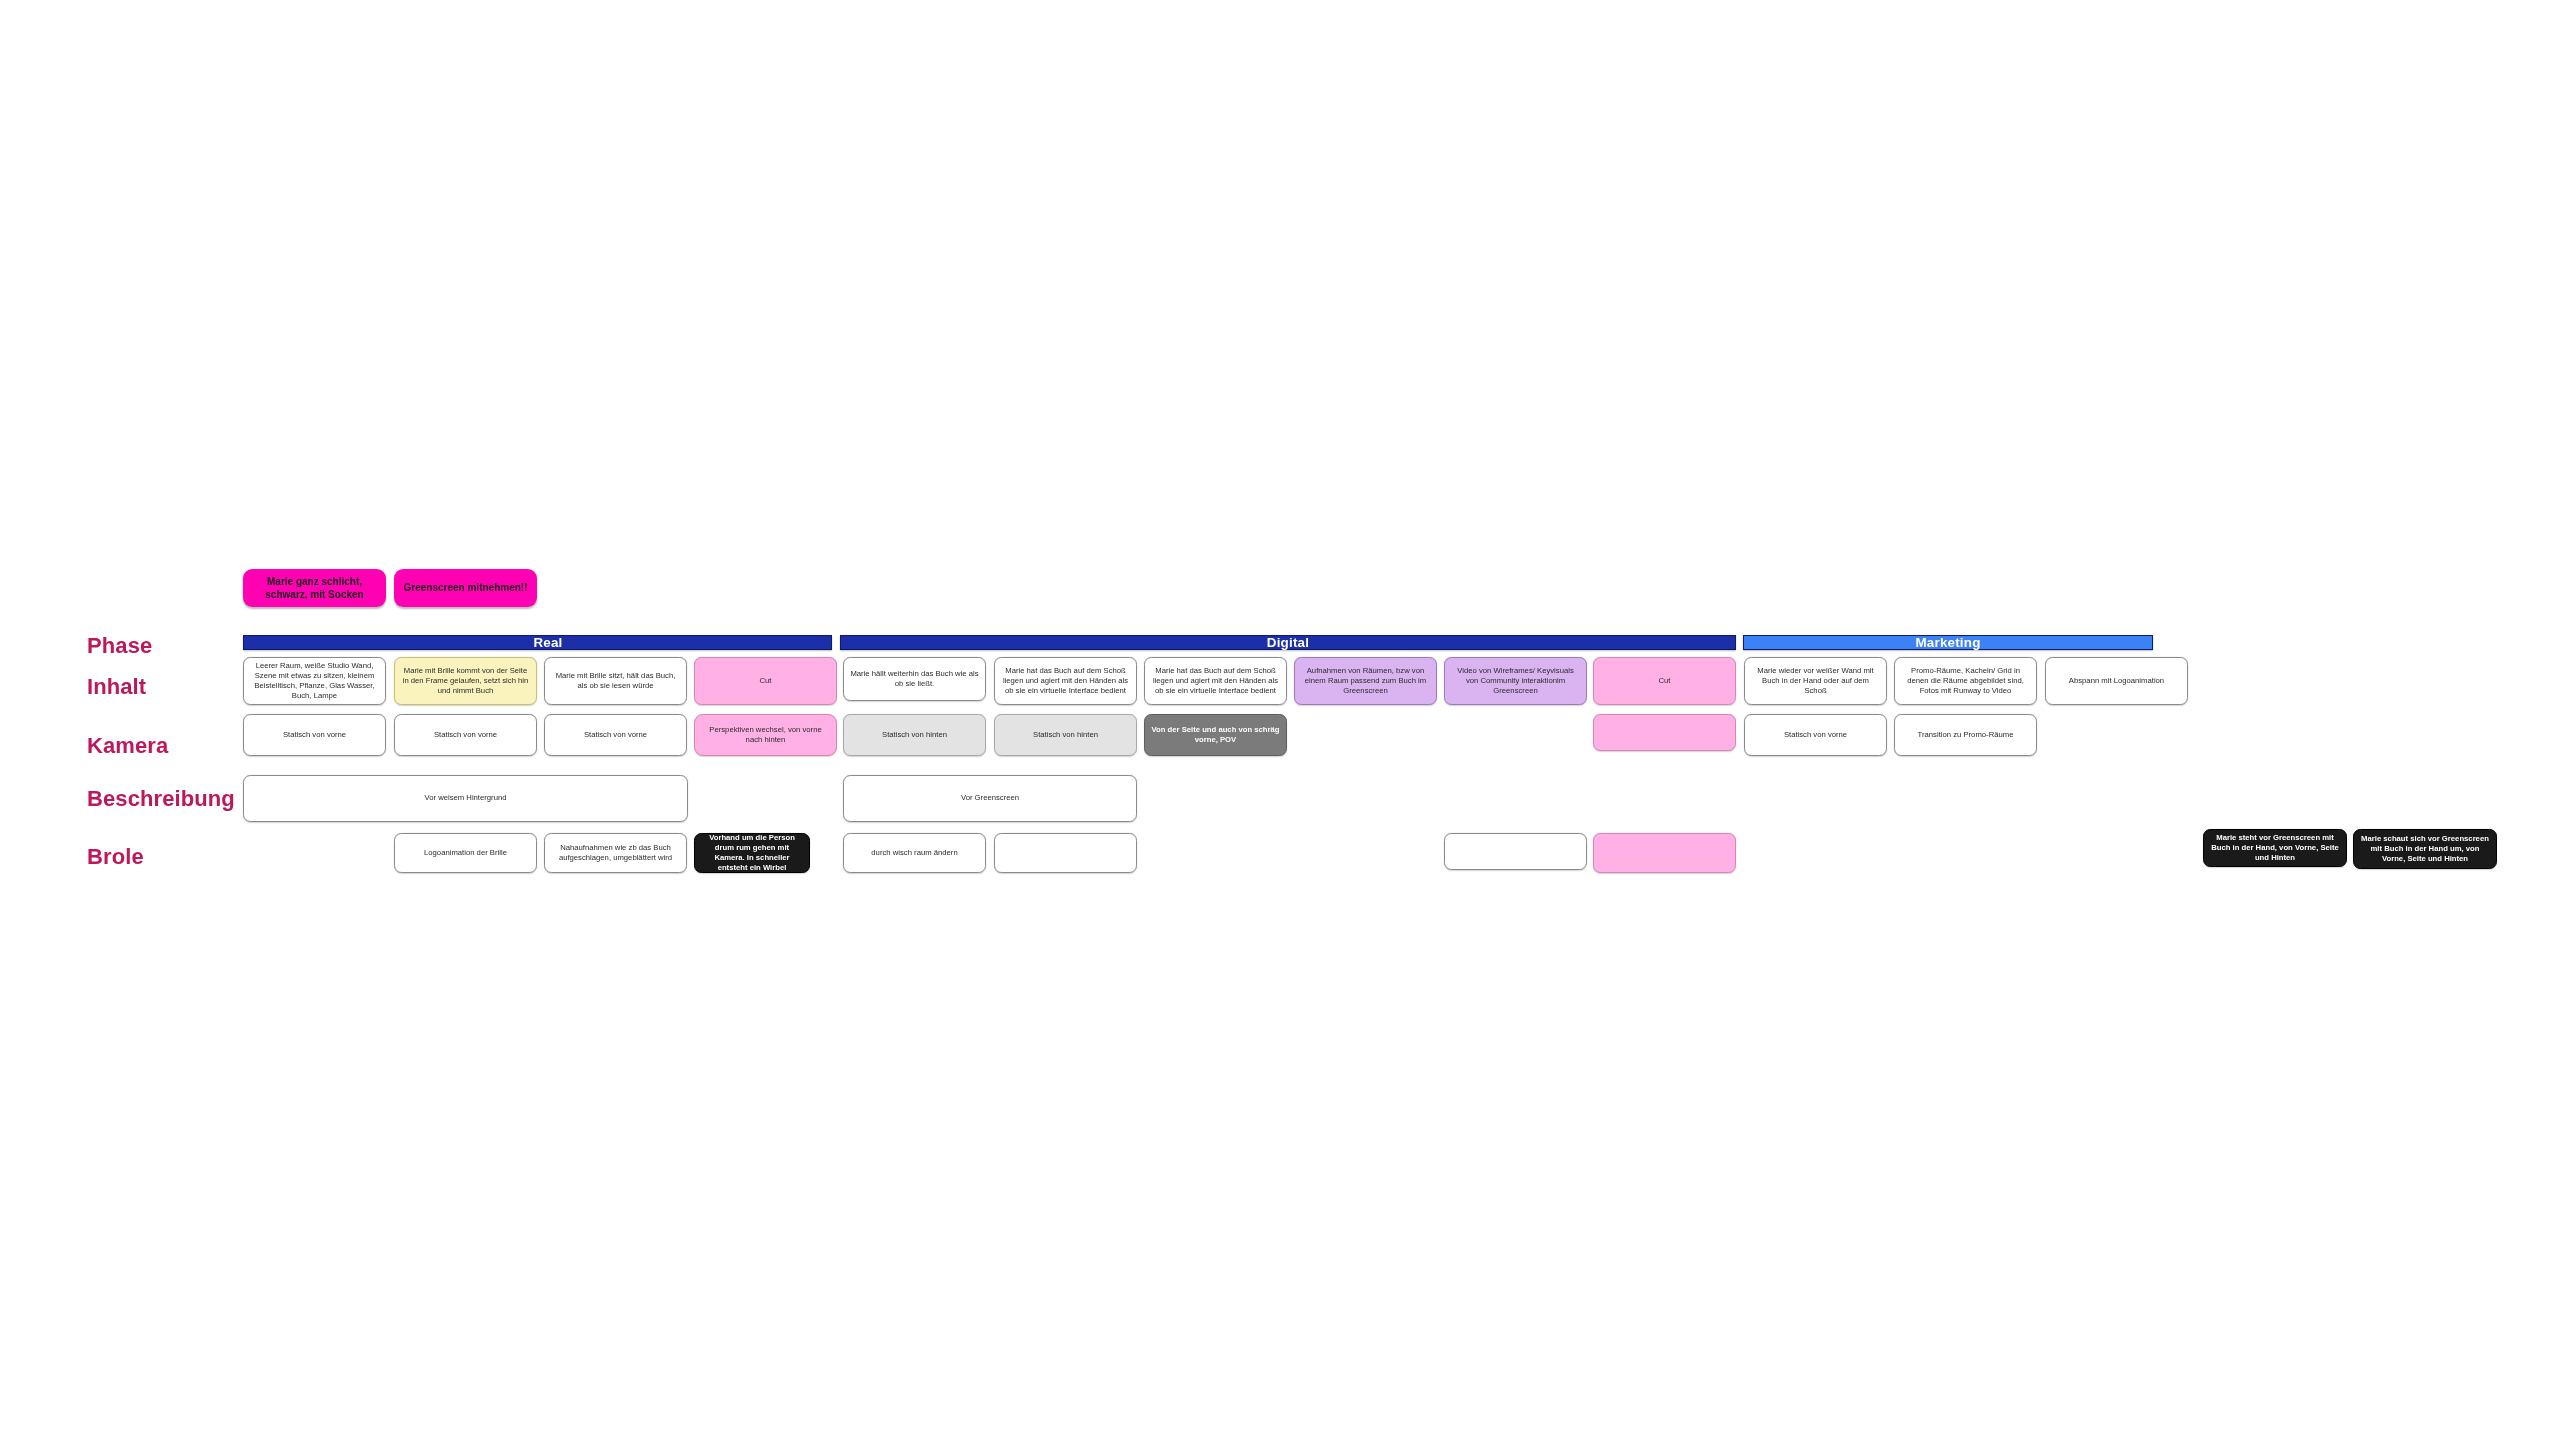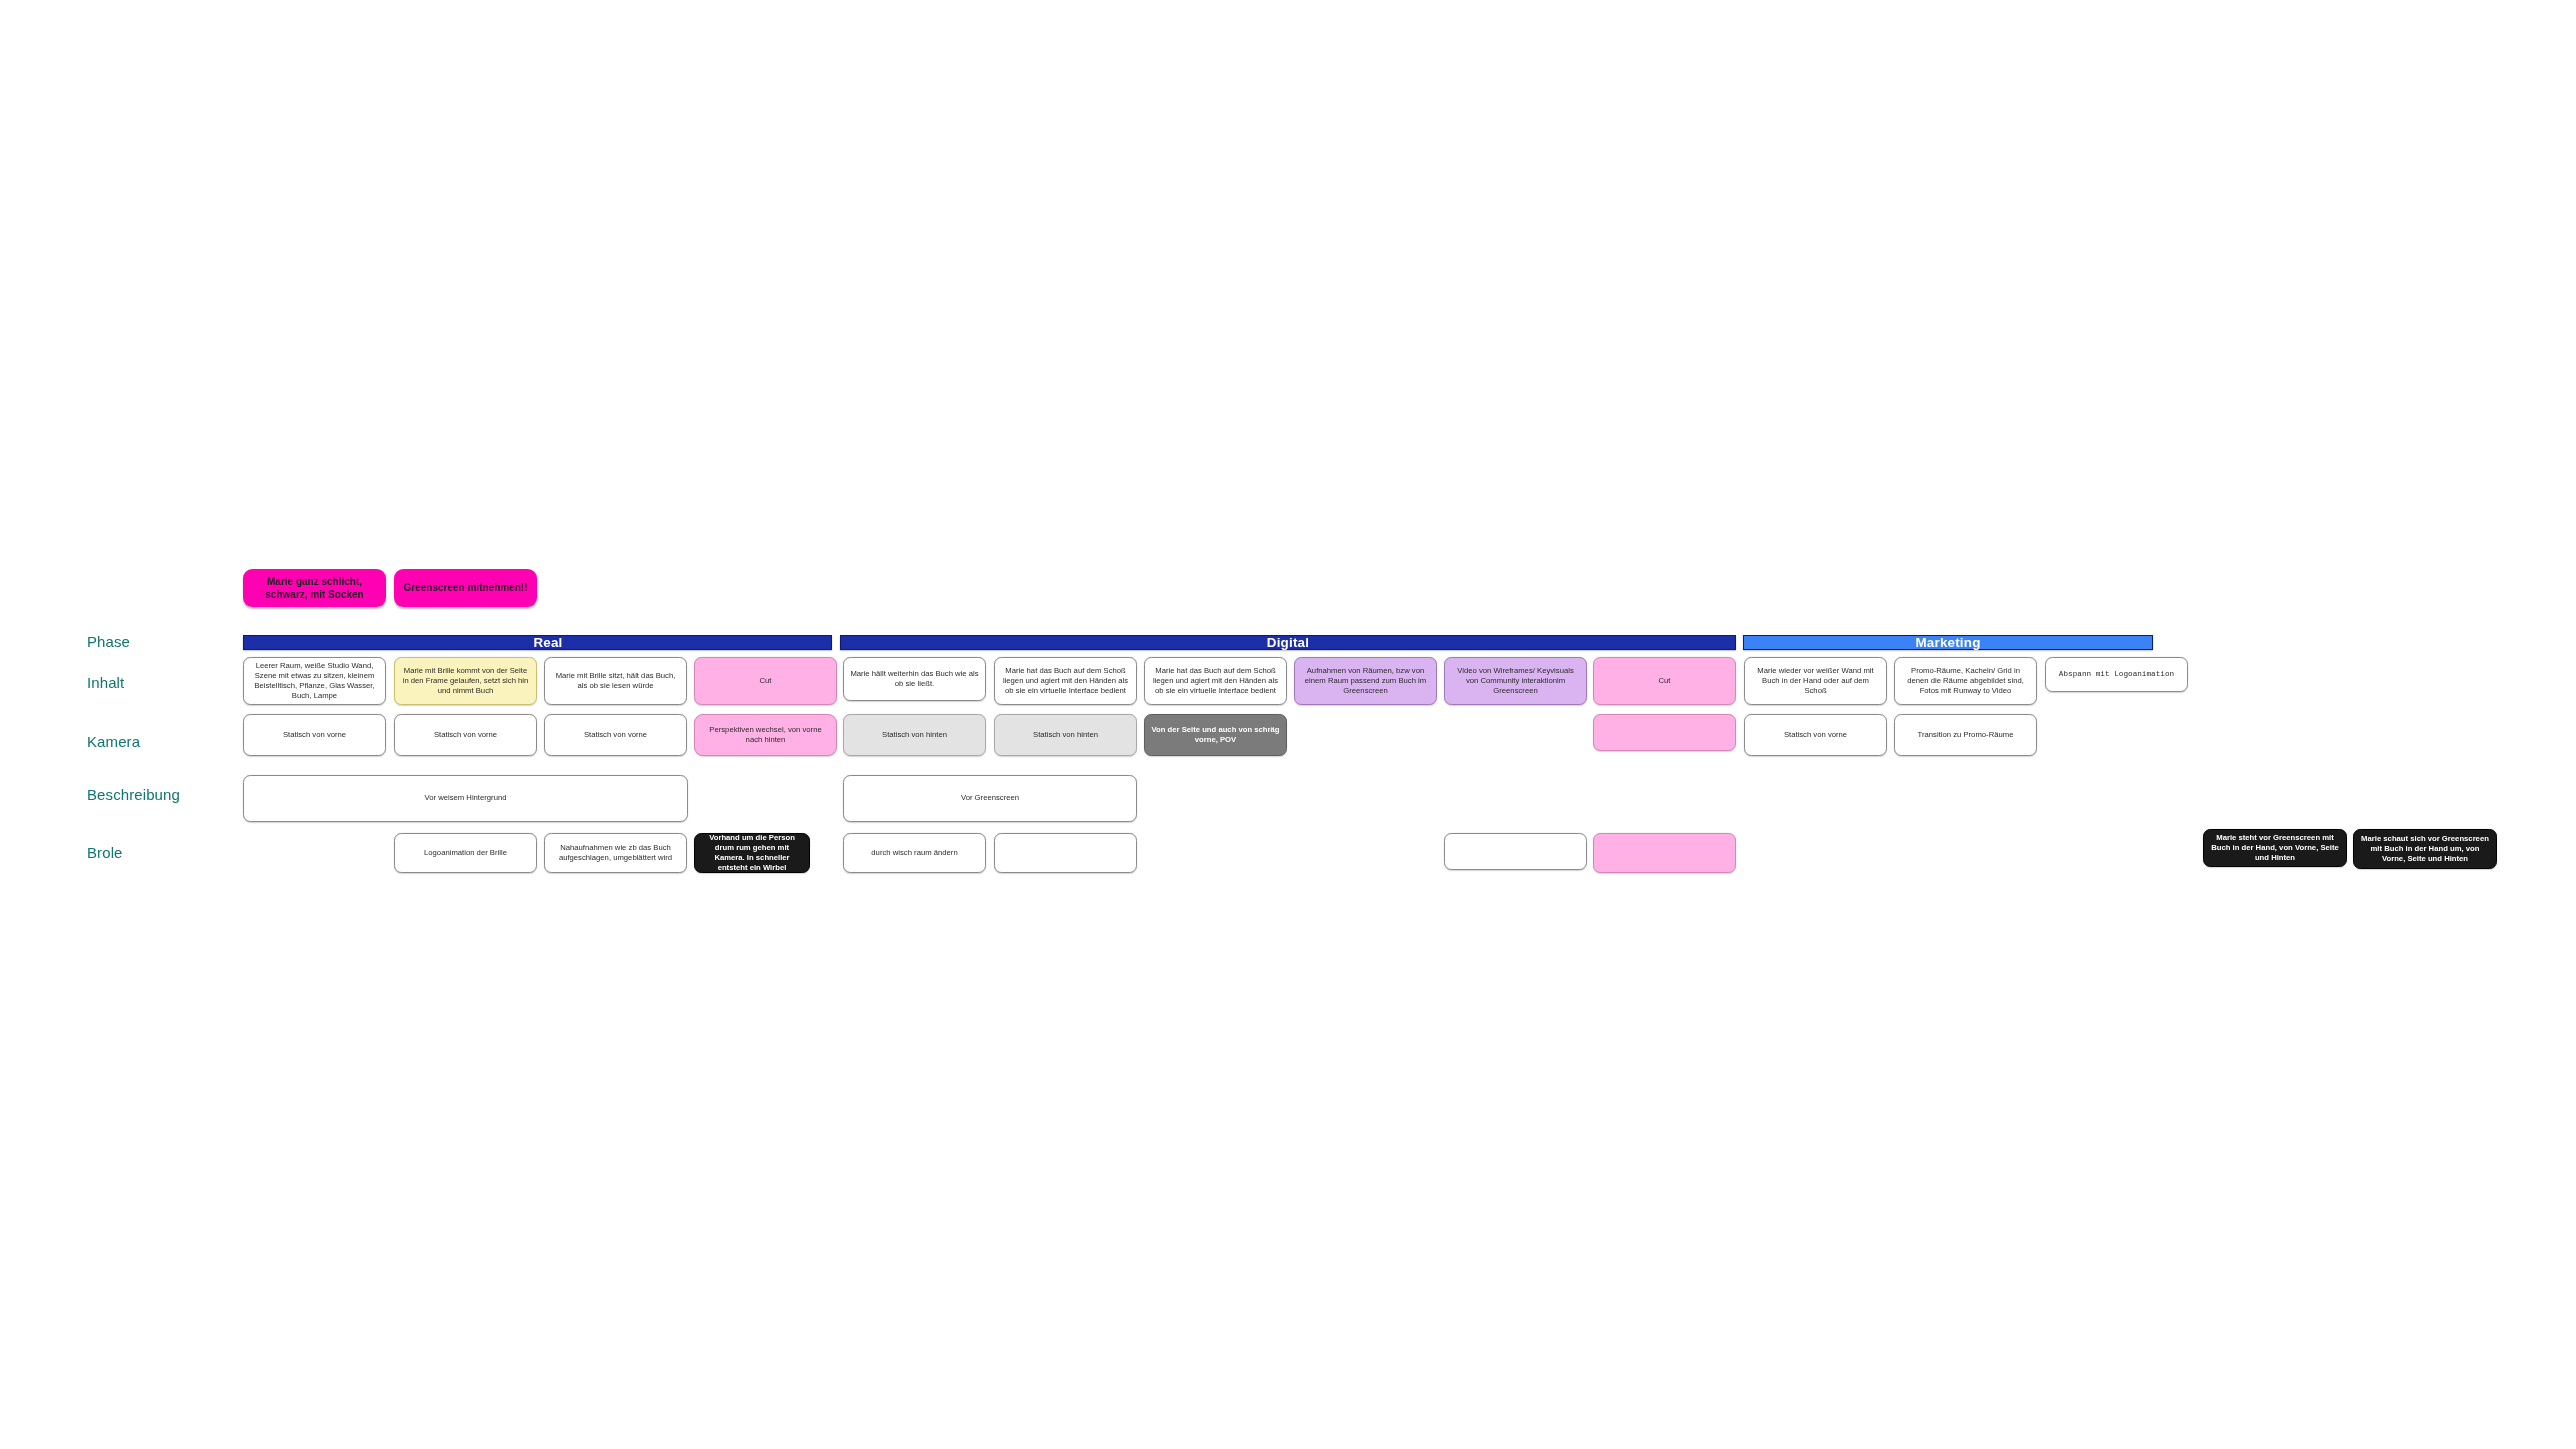--- a/index.html
+++ b/index.html
@@ -15,23 +15,23 @@
     position: relative;
     width: 2576px;
     height: 1449px;
     background: #ffffff;
   }
 
   
   .row-label {
     position: absolute;
     font-family: "Liberation Sans", sans-serif;
-    font-size: 15px;
-    color: #0f766e;
-    font-weight: 400;
+    font-size: 22px;
+    color: #be185d;
+    font-weight: 700;
     letter-spacing: 0.1px;
     white-space: nowrap;
   }
 
   
   .note {
     position: absolute;
     box-sizing: border-box;
     border-radius: 9.4px;
     display: flex;
@@ -121,21 +121,21 @@
       <div class="card" style="left: 544px; top: 657px; width: 143px; height: 48px;">Marie mit Brille sitzt, hält das Buch, als ob sie lesen würde</div>
       <div class="card pink" style="left: 694px; top: 657px; width: 143px; height: 48px;">Cut</div>
       <div class="card" style="left: 843px; top: 657px; width: 143px; height: 44px;">Marie hällt weiterhin das Buch wie als ob sie ließt.</div>
       <div class="card" style="left: 994px; top: 657px; width: 143px; height: 48px;">Marie hat das Buch auf dem Schoß liegen und agiert mit den Händen als ob sie ein virtuelle Interface bedient</div>
       <div class="card" style="left: 1144px; top: 657px; width: 143px; height: 48px;">Marie hat das Buch auf dem Schoß liegen und agiert mit den Händen als ob sie ein virtuelle Interface bedient</div>
       <div class="card purple" style="left: 1294px; top: 657px; width: 143px; height: 48px;">Aufnahmen von Räumen, bzw von einem Raum passend zum Buch im Greenscreen</div>
       <div class="card purple" style="left: 1444px; top: 657px; width: 143px; height: 48px;">Video von Wireframes/ Keyvisuals von Community interaktionim Greenscreen</div>
       <div class="card pink" style="left: 1593px; top: 657px; width: 143px; height: 48px;">Cut</div>
       <div class="card" style="left: 1744px; top: 657px; width: 143px; height: 48px;">Marie wieder vor weißer Wand mit Buch in der Hand oder auf dem Schoß</div>
       <div class="card" style="left: 1894px; top: 657px; width: 143px; height: 48px;">Promo-Räume, Kacheln/ Grid in denen die Räume abgebildet sind, Fotos mit Runway to Video</div>
-      <div class="card" style="left: 2045px; top: 657px; width: 143px; height: 35px; font-family: Liberation Mono, monospace;">Abspann mit Logoanimation</div>
+      <div class="card" style="left: 2045px; top: 657px; width: 143px; height: 48px;">Abspann mit Logoanimation</div>
       <div class="card" style="left: 243px; top: 714px; width: 143px; height: 42px;">Statisch von vorne</div>
       <div class="card" style="left: 394px; top: 714px; width: 143px; height: 42px;">Statisch von vorne</div>
       <div class="card" style="left: 544px; top: 714px; width: 143px; height: 42px;">Statisch von vorne</div>
       <div class="card pink" style="left: 694px; top: 714px; width: 143px; height: 42px; border-radius: 9px;">Perspektiven wechsel, von vorne nach hinten</div>
       <div class="card graylt" style="left: 843px; top: 714px; width: 143px; height: 42px;">Statisch von hinten</div>
       <div class="card graylt" style="left: 994px; top: 714px; width: 143px; height: 42px;">Statisch von hinten</div>
       <div class="card graydk" style="left: 1144px; top: 714px; width: 143px; height: 42px;">Von der Seite und auch von schräg vorne, POV</div>
       <div class="card pink" style="left: 1593px; top: 714px; width: 143px; height: 37px;"></div>
       <div class="card" style="left: 1744px; top: 714px; width: 143px; height: 42px;">Statisch von vorne</div>
       <div class="card" style="left: 1894px; top: 714px; width: 143px; height: 42px;">Transition zu Promo-Räume</div>

